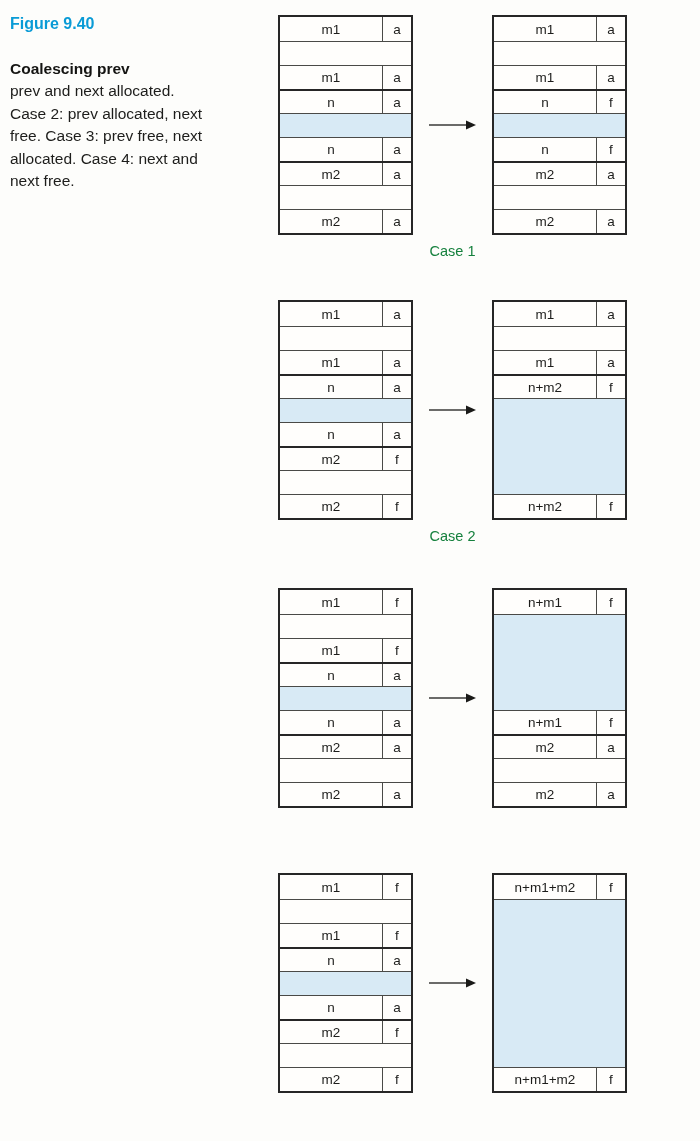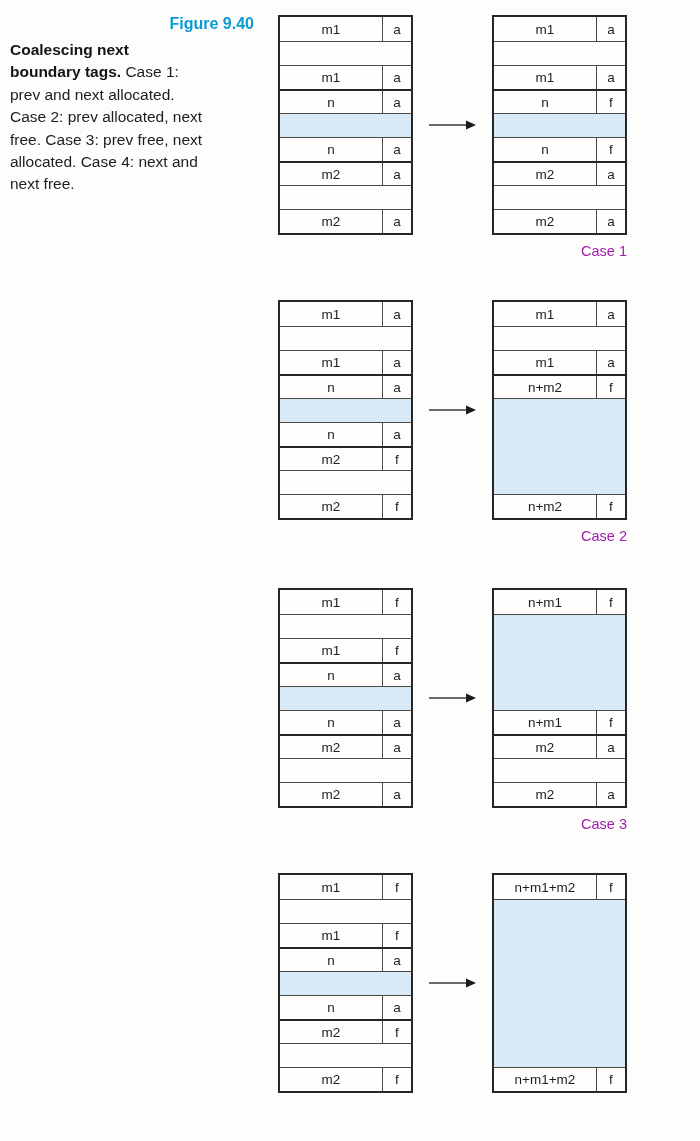--- a/index.html
+++ b/index.html
@@ -1,53 +1,52 @@
 <!DOCTYPE html>
 <html><head>
 <meta charset="utf-8">
 <style>
   html,body{margin:0;padding:0;background:#fdfdfb;}
   #page{position:relative;width:700px;height:1141px;background:#fdfdfb;overflow:hidden;
         font-family:"Liberation Sans", sans-serif;color:#1d1d1b;}
 
   
   #caption{position:absolute;left:10px;top:13px;width:244px;}
-  .fig-label{font-weight:bold;font-size:16px;line-height:22px;color:#0a9bd6;margin-bottom:4px;text-align:right;}
+  .fig-label{font-weight:bold;font-size:16px;line-height:22px;color:#0a9bd6;margin-bottom:23px;}
   .cap-line{font-size:15.5px;line-height:22.4px;white-space:nowrap;color:#1d1d1b;}
   .cap-line b{font-weight:bold;color:#141412;}
 
   
   .case{position:absolute;left:278px;width:349px;height:260px;}
   .diagram{position:absolute;top:0;width:135px;height:220px;border:2px solid #262626;
            background:#22c55e;box-sizing:border-box;}
   .diagram.before{left:0;}
   .diagram.after{left:214px;}
 
   .mrow{display:flex;height:24px;box-sizing:border-box;border-top:1px solid #4a4a47;background:#fffefc;}
   .mrow:first-child{border-top:none;}
   .mrow.thick{border-top:2px solid #262626;}
   .mrow.free{background:#d8eaf5;}
   .cell{display:flex;align-items:center;justify-content:center;font-size:13.5px;color:#1d1d1b;}
   .cell.lab{flex:1;border-right:1px solid #4a4a47;}
   .cell.tag{width:28px;}
 
   .arrow{position:absolute;left:150px;width:48px;height:12px;}
-  .case-label{position:absolute;left:0;top:228px;width:349px;text-align:right;
-              font-size:14.5px;color:#a21caf;}
+  .case-label{position:absolute;left:0;top:228px;width:349px;text-align:center;
+              font-size:14.5px;color:#15803d;}
 </style>
 </head>
 <body>
 
 <div id="page">
 
   <div id="caption">
     <div class="fig-label">Figure 9.40</div>
     <div id="caption-lines">
-        <div class="cap-line"><b>Coalescing next</b></div>
-        <div class="cap-line"><b>boundary tags.</b><span> Case 1:</span></div>
+        <div class="cap-line"><b>Coalescing prev</b></div>
         <div class="cap-line"><span>prev and next allocated.</span></div>
         <div class="cap-line"><span>Case 2: prev allocated, next</span></div>
         <div class="cap-line"><span>free. Case 3: prev free, next</span></div>
         <div class="cap-line"><span>allocated. Case 4: next and</span></div>
         <div class="cap-line"><span>next free.</span></div>
       </div>
   </div>
 
   <div class="case" style="top:15px">
     <div class="diagram before">
@@ -219,21 +218,20 @@
         <div class="mrow tag thick">
           <div class="cell lab">m2</div>
           <div class="cell tag">a</div>
         </div>
         <div class="mrow pad"></div>
         <div class="mrow tag">
           <div class="cell lab">m2</div>
           <div class="cell tag">a</div>
         </div>
       </div>
-    <div class="case-label">Case 3</div>
   </div>
 
   <div class="case" style="top:873px">
     <div class="diagram before">
         <div class="mrow tag">
           <div class="cell lab">m1</div>
           <div class="cell tag">f</div>
         </div>
         <div class="mrow pad"></div>
         <div class="mrow tag">

